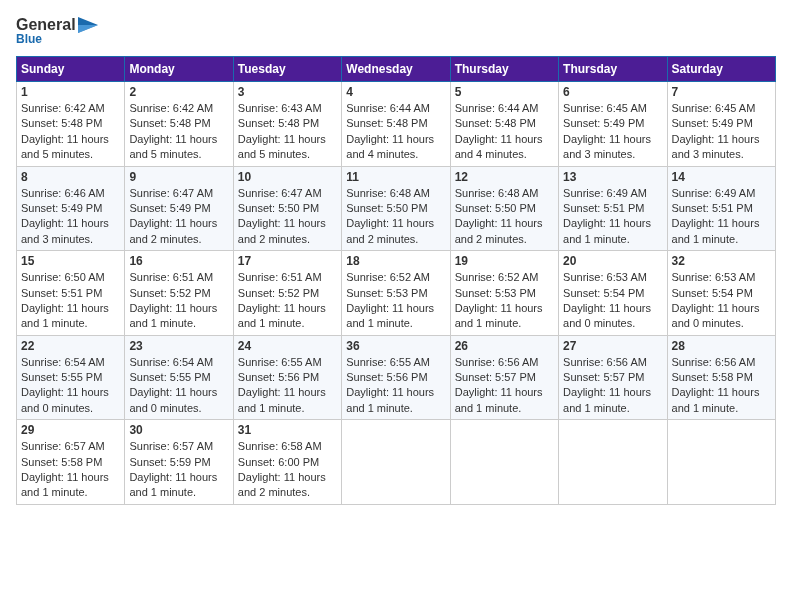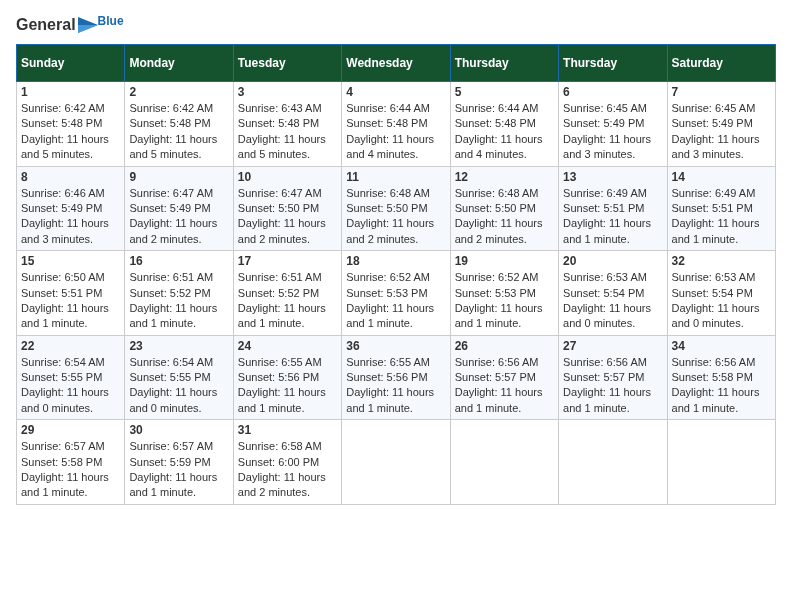--- a/index.html
+++ b/index.html
@@ -36,23 +36,23 @@
     .location-title {
       font-size: 14px;
       color: #555;
     }
     .calendar-table {
       width: 100%;
       border-collapse: collapse;
       table-layout: fixed;
     }
     .calendar-table th {
-      background: #14532d;
+      background: #4c1d95;
       color: #fff;
-      padding: 11px 4px;
+      padding: 5px 4px;
       font-size: 12px;
       font-weight: bold;
       text-align: left;
       border: 1px solid #1a6aad;
     }
     .calendar-table td {
       border: 1px solid #ccc;
       vertical-align: top;
       padding: 3px 4px;
       font-size: 9.5px;
@@ -83,21 +83,21 @@
     tr:last-child td {
       height: 72px;
     }
   </style>
 </head>
 <body>
 
 <div class="container">
   <div class="header-area">
     <div class="logo">
-  <div style="display:flex;align-items:flex-start;">
+  <div style="display:flex;flex-direction:column;align-items:flex-start;">
     <div style="display:flex;align-items:center;gap:2px;">
       <span style="font-size:16px;font-weight:bold;color:#333;">General</span>
       <svg width="20" height="16" viewBox="0 0 20 16">
         <polygon points="0,0 20,8 0,16" fill="#1a6aad"></polygon>
         <polygon points="0,8 20,8 0,16" fill="#5baae7" opacity="0.7"></polygon>
       </svg>
     </div>
     <span style="font-size:12px;font-weight:bold;color:#1a6aad;margin-top:-2px;">Blue</span>
   </div>
 </div>
@@ -337,21 +337,21 @@
       </td>
           <td>
         <span class="day-num">27</span>
         <div class="cell-info">
           Sunrise: 6:56 AM<br>
           Sunset: 5:57 PM<br>
           Daylight: 11 hours and 1 minute.
         </div>
       </td>
           <td>
-        <span class="day-num">34</span>
+        <span class="day-num">28</span>
         <div class="cell-info">
           Sunrise: 6:56 AM<br>
           Sunset: 5:58 PM<br>
           Daylight: 11 hours and 1 minute.
         </div>
       </td>
         </tr>
         <tr>
           <td>
         <span class="day-num">29</span>

